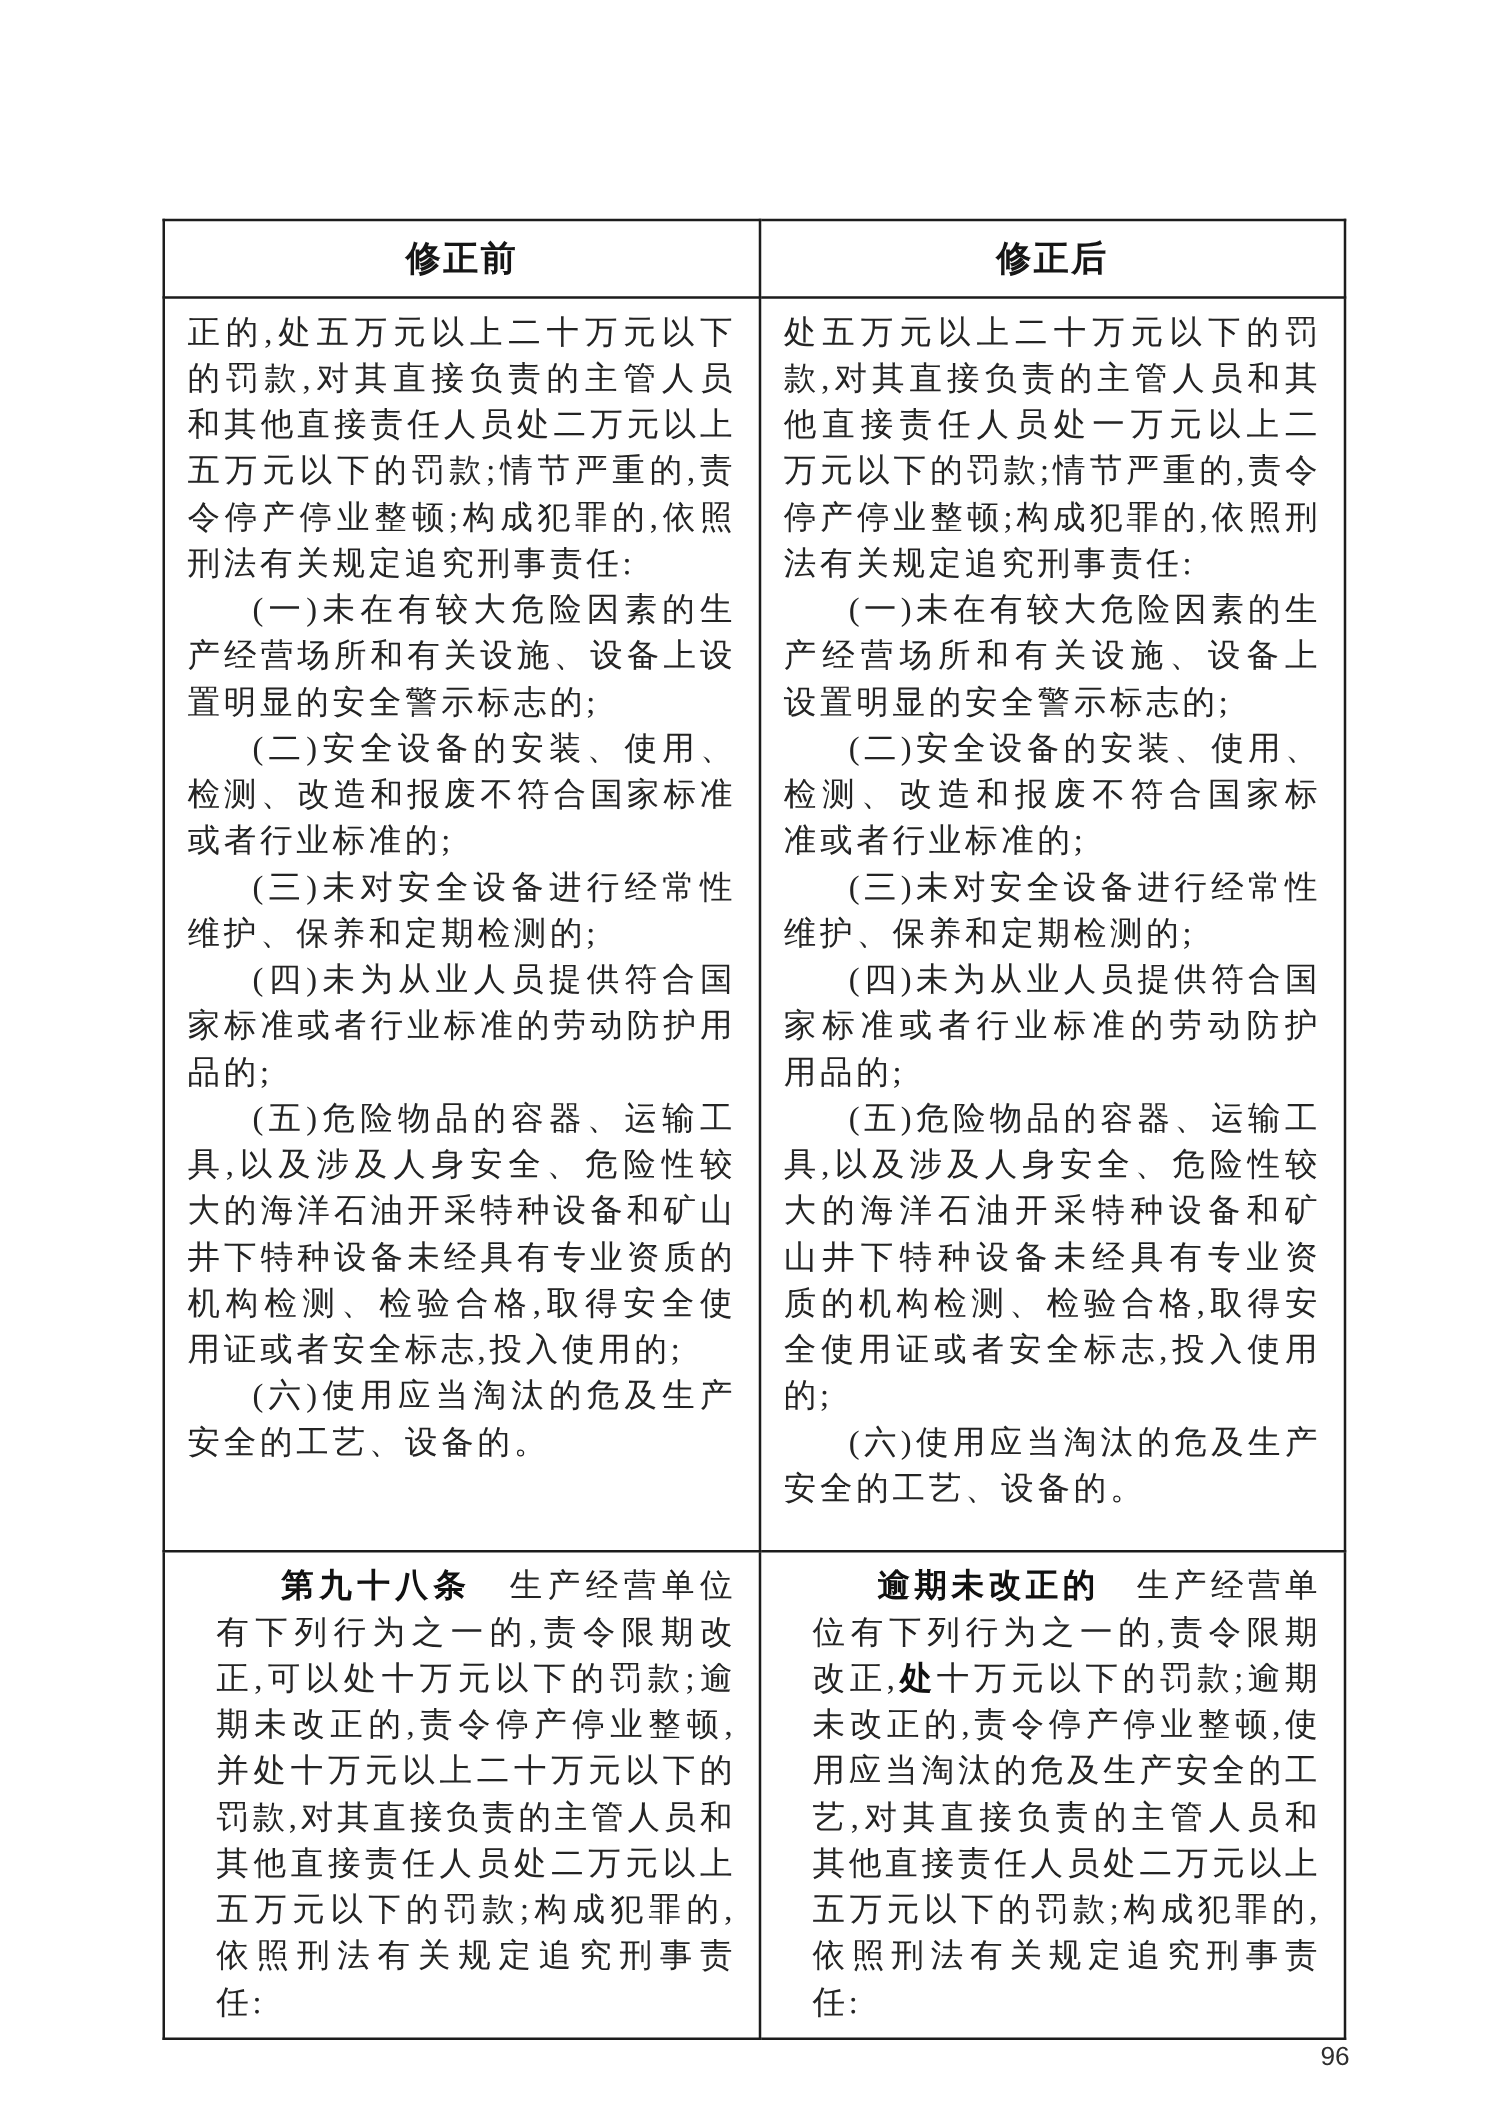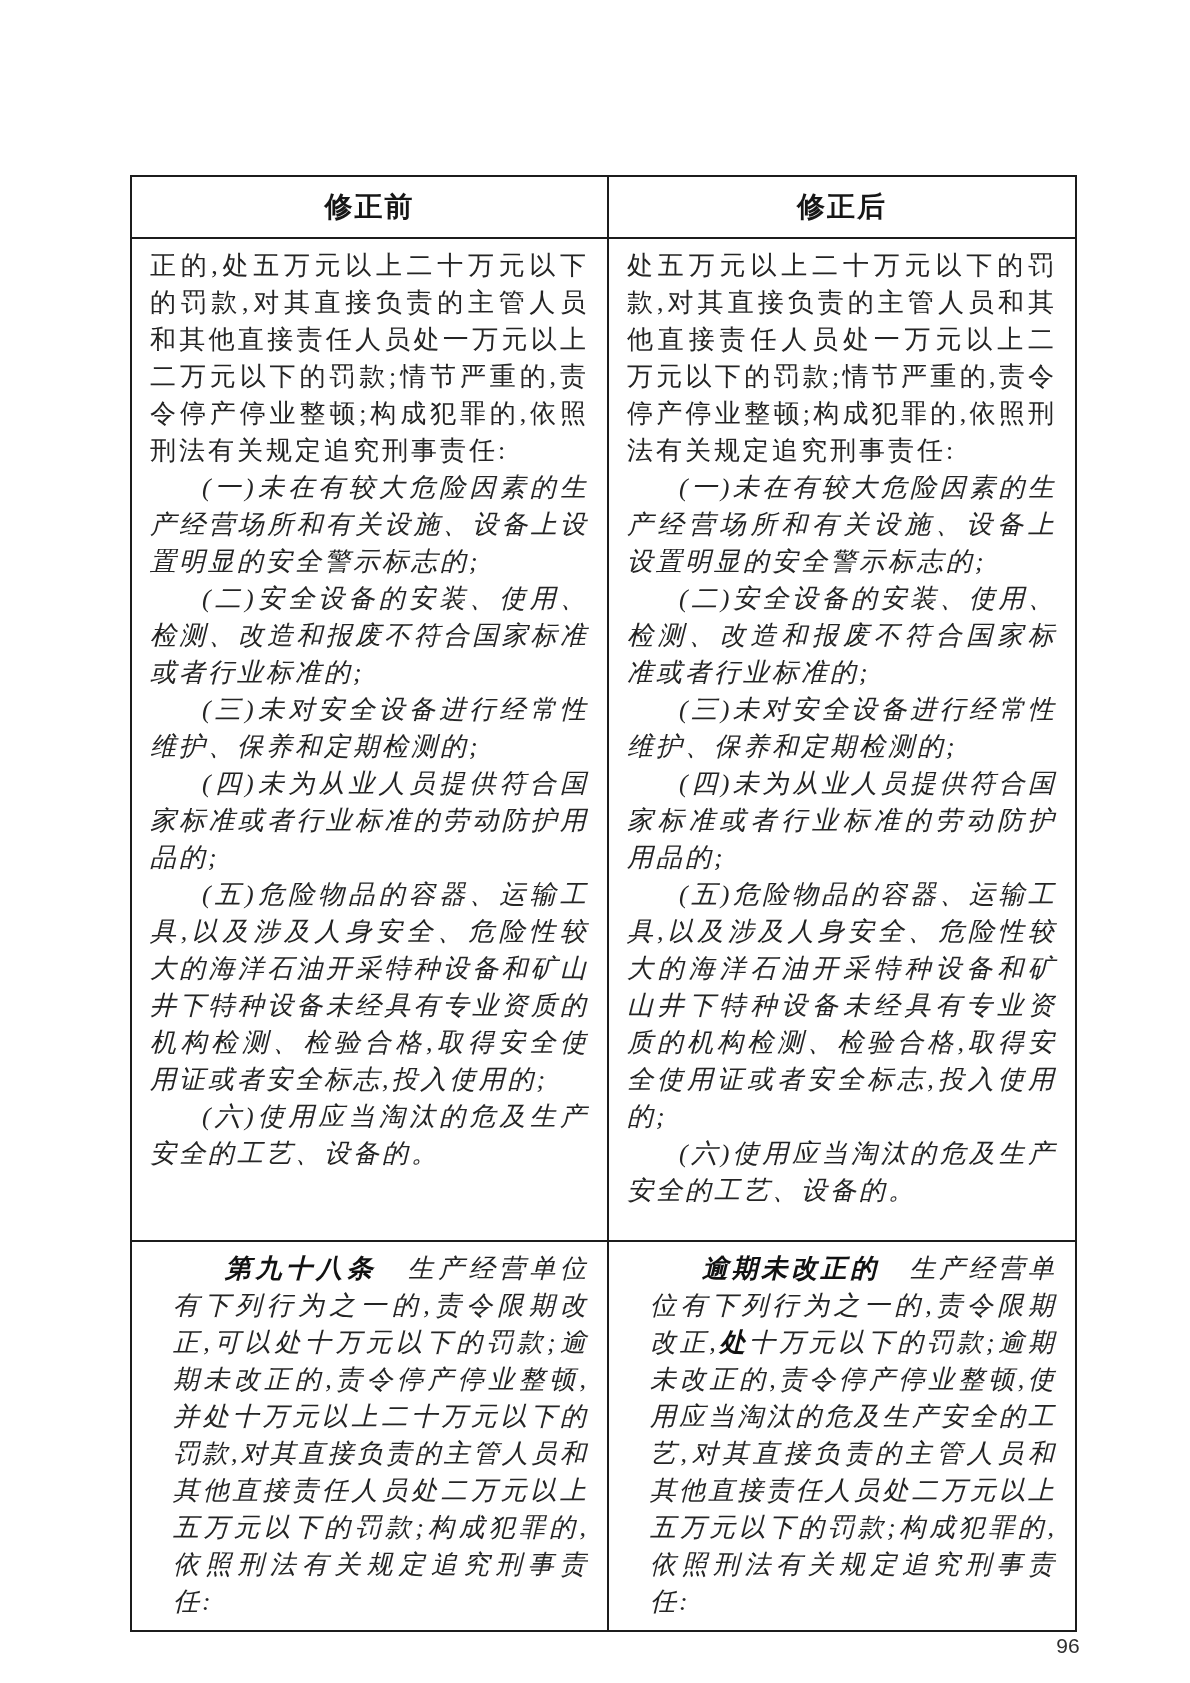--- a/index.html
+++ b/index.html
@@ -54,21 +54,21 @@
     line-height: 37px;
     letter-spacing: 3px;
     text-align: justify;
     text-justify: inter-ideograph;
     color: #242424;
   }
   tr.row-1 td.cell { height: 983px; }
   tr.row-2 td.cell { height: 360px; padding-left: 41px; }
 
   .para { text-indent: 0; }
-  .para.indent { text-indent: 2em; font-style: italic; }
+  .para.indent { text-indent: 2em; }
   .bold {
     font-family: "Liberation Sans", "DejaVu Sans", sans-serif;
     font-weight: 700;
     color: #111111;
   }
   .page-number {
     position: absolute;
     left: 1048px;
     top: 1606px;
     width: 40px;
@@ -92,21 +92,21 @@
     <thead>
       <tr>
         <th>修正前</th>
         <th>修正后</th>
       </tr>
     </thead>
     <tbody>
 
     <tr class="row-1">
           <td class="cell">
-            <div class="para"><span>正的,处五万元以上二十万元以下的罚款,对其直接负责的主管人员和其他直接责任人员处一万元以上二万元以下的罚款;情节严重的,责令停产停业整顿;构成犯罪的,依照刑法有关规定追究刑事责任:</span></div>
+            <div class="para"><span>正的,处五万元以上二十万元以下的罚款,对其直接负责的主管人员和其他直接责任人员处二万元以上五万元以下的罚款;情节严重的,责令停产停业整顿;构成犯罪的,依照刑法有关规定追究刑事责任:</span></div>
             <div class="para indent"><span>(一)未在有较大危险因素的生产经营场所和有关设施、设备上设置明显的安全警示标志的;</span></div>
             <div class="para indent"><span>(二)安全设备的安装、使用、检测、改造和报废不符合国家标准或者行业标准的;</span></div>
             <div class="para indent"><span>(三)未对安全设备进行经常性维护、保养和定期检测的;</span></div>
             <div class="para indent"><span>(四)未为从业人员提供符合国家标准或者行业标准的劳动防护用品的;</span></div>
             <div class="para indent"><span>(五)危险物品的容器、运输工具,以及涉及人身安全、危险性较大的海洋石油开采特种设备和矿山井下特种设备未经具有专业资质的机构检测、检验合格,取得安全使用证或者安全标志,投入使用的;</span></div>
             <div class="para indent"><span>(六)使用应当淘汰的危及生产安全的工艺、设备的。</span></div>
           </td>
           <td class="cell">
             <div class="para"><span>处五万元以上二十万元以下的罚款,对其直接负责的主管人员和其他直接责任人员处一万元以上二万元以下的罚款;情节严重的,责令停产停业整顿;构成犯罪的,依照刑法有关规定追究刑事责任:</span></div>
             <div class="para indent"><span>(一)未在有较大危险因素的生产经营场所和有关设施、设备上设置明显的安全警示标志的;</span></div>

